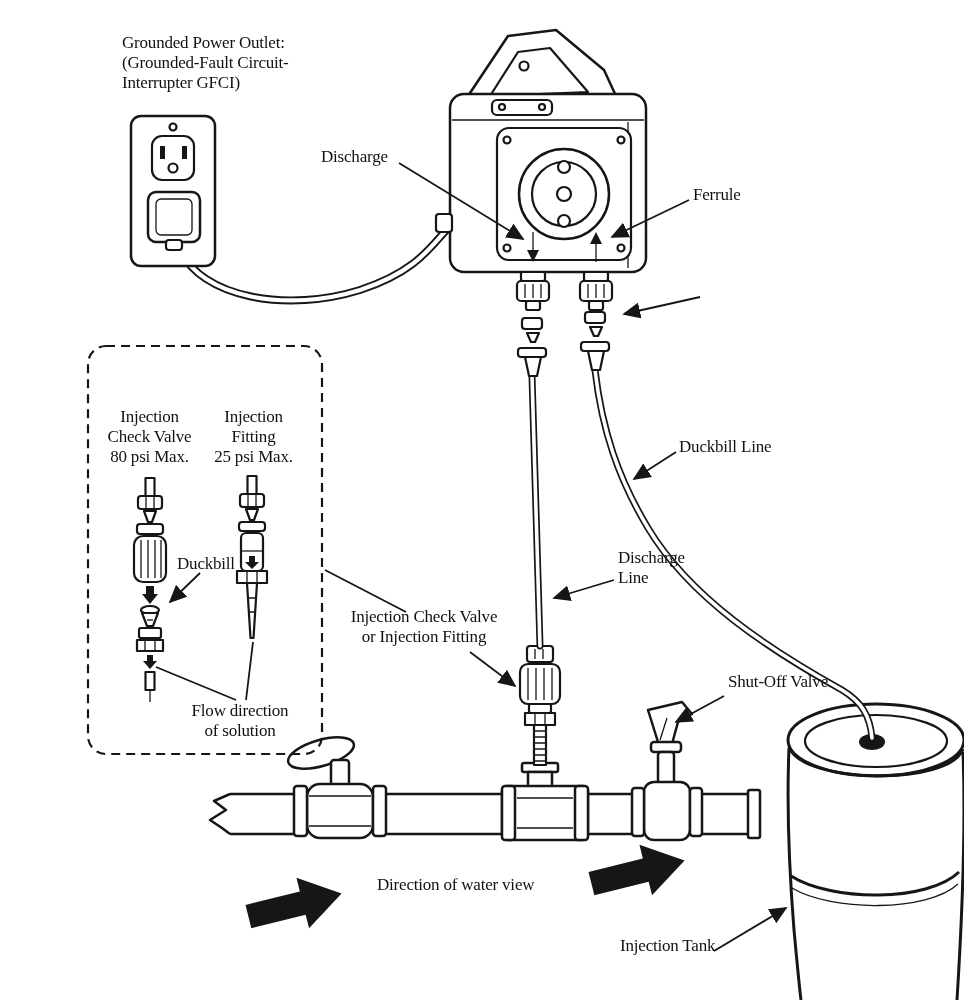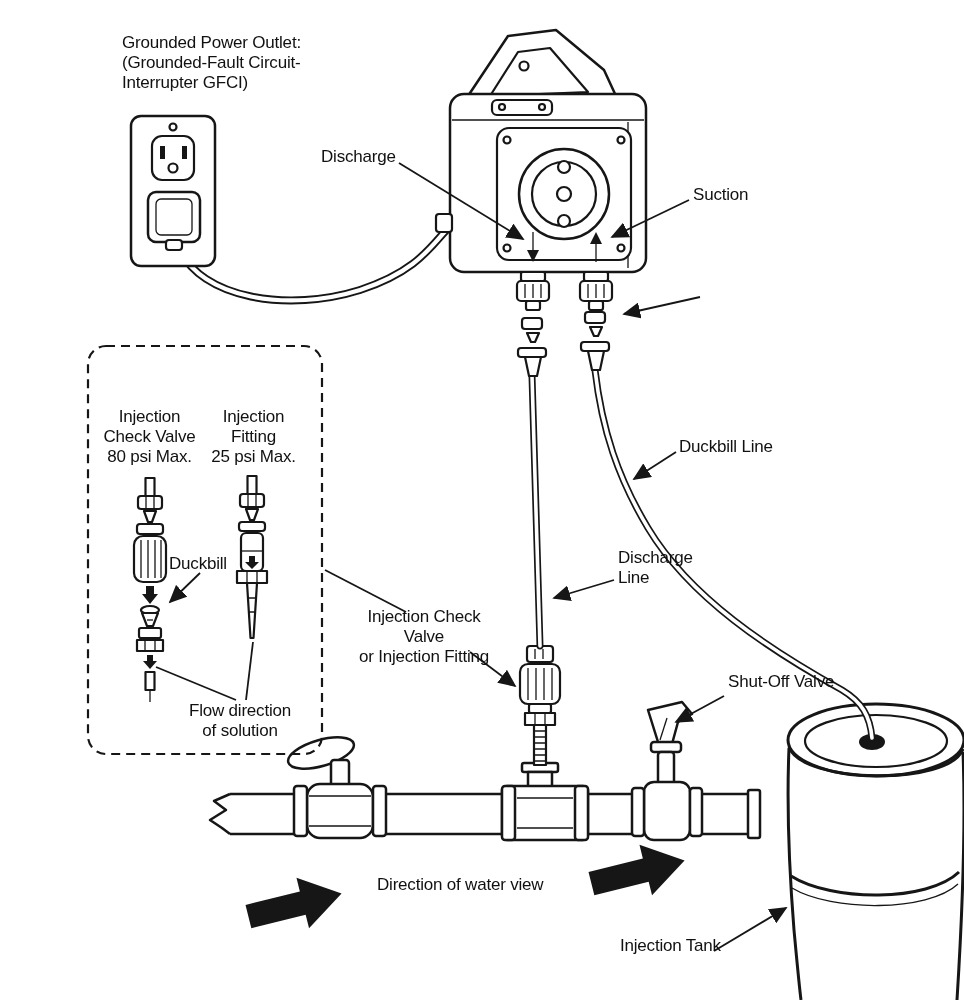--- a/index.html
+++ b/index.html
@@ -3,21 +3,21 @@
 <meta charset="utf-8">
 <style>
   html,body{margin:0;padding:0;background:#fff;}
   #stage{
     position:relative;width:964px;height:1000px;background:#ffffff;
     font-family:"Liberation Sans",sans-serif;overflow:hidden;
   }
   #art{position:absolute;left:0;top:0;}
   .lbl{
     position:absolute;color:#111;font-size:17px;line-height:20px;
-    letter-spacing:-0.2px;white-space:pre-line;
+    letter-spacing:-0.2px;white-space:pre-line;font-family:Liberation Serif, serif;
   }
   .ctr{text-align:center;}
   
   .s{fill:#fff;stroke:#161616;stroke-width:2.2;stroke-linejoin:round;}
   .s25{fill:#fff;stroke:#161616;stroke-width:2.5;stroke-linejoin:round;}
   .b3{fill:none;stroke:#161616;stroke-width:3;stroke-linejoin:round;}
   .b3f{fill:#fff;stroke:#161616;stroke-width:3;stroke-linejoin:round;}
   .thin{fill:none;stroke:#161616;stroke-width:1.3;}
   .blk{fill:#161616;stroke:none;}
   .tout{fill:none;stroke:#161616;stroke-width:7;stroke-linecap:round;}
@@ -242,31 +242,31 @@
       <path class="leader" d="M325,570 L406,612"></path>
       <path class="leader" d="M236,700 L156,667"></path>
       <path class="leader" d="M246,700 L253,642"></path>
     </g>
   </svg>
 
   <div class="lbl" style="left:122px;top:33px;">Grounded Power Outlet:
 (Grounded-Fault Circuit-
 Interrupter GFCI)</div>
   <div class="lbl" style="left:321px;top:147px;">Discharge</div>
-  <div class="lbl" style="left:693px;top:185px;">Suction</div>
+  <div class="lbl" style="left:693px;top:185px;">Ferrule</div>
   <div class="lbl" style="left:679px;top:437px;">Duckbill Line</div>
   <div class="lbl" style="left:618px;top:548px;">Discharge
 Line</div>
   <div class="lbl ctr" style="left:97px;top:407px;width:105px;">Injection
 Check Valve
 80 psi Max.</div>
   <div class="lbl ctr" style="left:202px;top:407px;width:103px;">Injection
 Fitting
 25 psi Max.</div>
-  <div class="lbl" style="left:169px;top:554px;">Duckbill</div>
+  <div class="lbl" style="left:169px;top:554px;padding-left:8px;">Duckbill</div>
   <div class="lbl ctr" style="left:184px;top:701px;width:112px;">Flow direction
 of solution</div>
   <div class="lbl ctr" style="left:346px;top:607px;width:156px;">Injection Check Valve
 or Injection Fitting</div>
   <div class="lbl" style="left:728px;top:672px;">Shut-Off Valve</div>
   <div class="lbl" style="left:377px;top:875px;">Direction of water view</div>
   <div class="lbl" style="left:620px;top:936px;">Injection Tank</div>
 
 </div>
 

